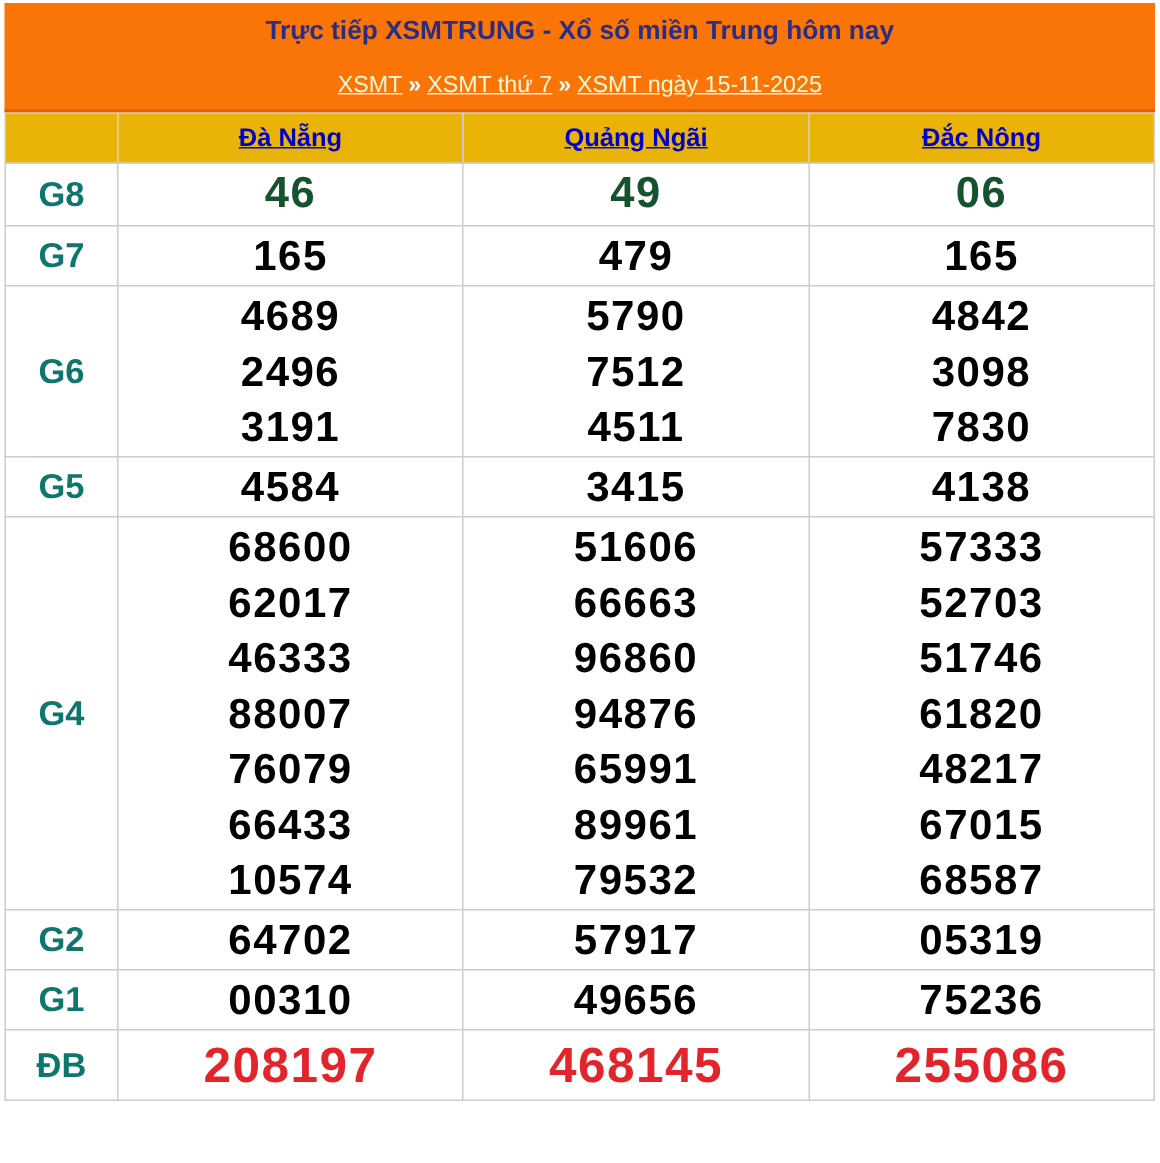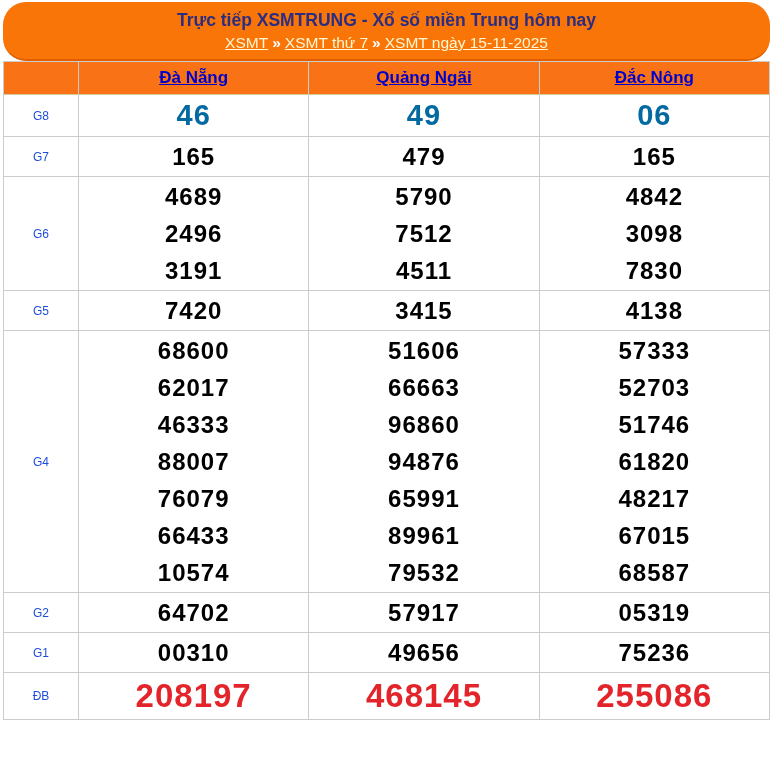--- a/index.html
+++ b/index.html
@@ -7,31 +7,30 @@
     width:773px;height:775px;overflow:hidden;box-sizing:border-box;
     font-family:"Liberation Sans","DejaVu Sans",sans-serif;
     padding:2px 3px 0 3px;
   }
   
   .top-header{
     background:#F97507;
     text-align:center;
     padding:7px 0 6px 0;
     border-bottom:2px solid #E05D00;
-    border-radius:23px;
   }
   .page-title{
     color:#2B2D82;
     font-size:17.5px;
     font-weight:bold;
     line-height:22px;
     margin:0;
   }
   .breadcrumb{
-    margin-top:2px;
+    margin-top:16px;
     font-size:15.5px;
     line-height:20px;
     color:#FFF8D2;
   }
   .breadcrumb a{
     color:#FFF8D2;
     text-decoration:underline;
     cursor:pointer;
   }
   .breadcrumb .sep{
@@ -46,46 +45,46 @@
     border-collapse:collapse;
     table-layout:fixed;
   }
   table.results th, table.results td{
     border:1px solid #CCCCCC;
     text-align:center;
     vertical-align:middle;
     padding:1px 0;
   }
   table.results thead th{
-    background:#f97316;
+    background:#eab308;
     height:30px;
     font-size:17px;
     border-bottom:1px solid #D9C99F;
   }
   table.results thead th a{
     color:#0000CC;
     font-weight:bold;
     text-decoration:underline;
     cursor:pointer;
   }
   col.label-col{width:75px;}
   td.label-cell{
-    font-size:12px;
-    font-weight:normal;
-    color:#1d4ed8;
+    font-size:23px;
+    font-weight:bold;
+    color:#0f766e;
   }
   .num{
     font-weight:bold;
-    font-size:24px;
+    font-size:28px;
     line-height:37px;
     letter-spacing:1px;
     color:#000;
   }
   tr.red-large .num{
-    color:#0369a1;
+    color:#14532d;
     font-size:29px;
     line-height:39px;
   }
   tr.red-xlarge .num{
     color:#E3242B;
     font-size:33px;
     line-height:44px;
   }
 </style>
 </head>
@@ -158,21 +157,21 @@
         </td>
         <td>
           <div class="num">4842</div>
           <div class="num">3098</div>
           <div class="num">7830</div>
         </td>
       </tr>
       <tr class="normal">
         <td class="label-cell">G5</td>
         <td>
-          <div class="num">7420</div>
+          <div class="num">4584</div>
         </td>
         <td>
           <div class="num">3415</div>
         </td>
         <td>
           <div class="num">4138</div>
         </td>
       </tr>
       <tr class="normal">
         <td class="label-cell">G4</td>

